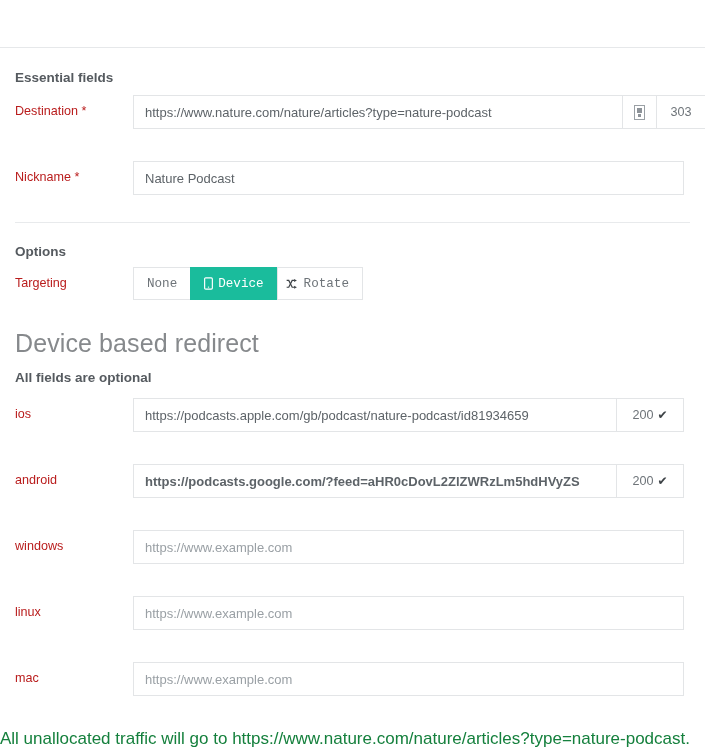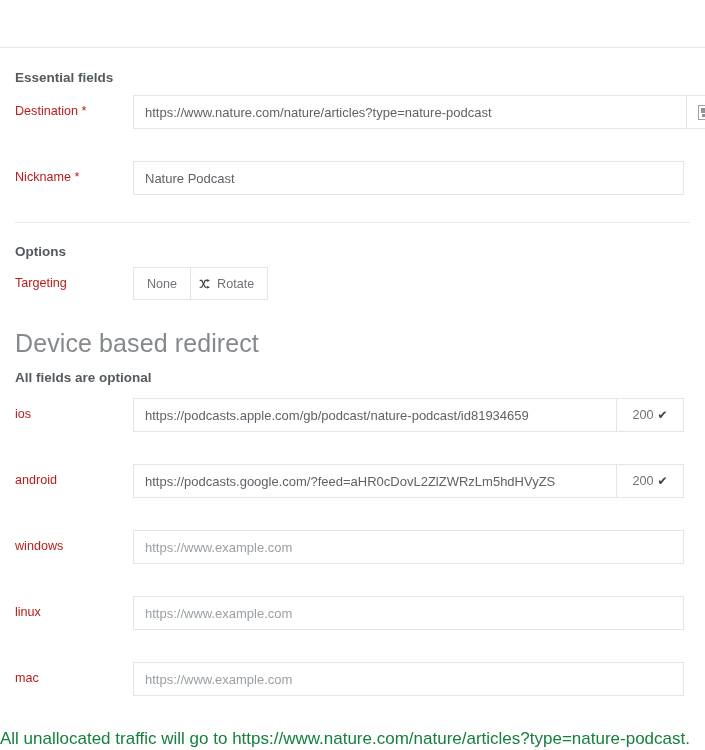--- a/index.html
+++ b/index.html
@@ -132,21 +132,21 @@
     display: flex;
     height: 33px;
   }
   .btn {
     box-sizing: border-box;
     height: 33px;
     border: 1px solid #e3e5e7;
     border-right: none;
     background: #ffffff;
     color: #6e7479;
-    font-family: Liberation Sans, sans-serif;
+    font-family: Liberation Mono, monospace;
     font-size: 12.6px;
     display: flex;
     align-items: center;
     justify-content: center;
     gap: 5px;
     padding: 0 13px;
     cursor: pointer;
     white-space: nowrap;
   }
   .btn:last-child { border-right: 1px solid #e3e5e7; padding-left: 8px; }
@@ -192,21 +192,21 @@
 
 <div class="page">
 
   <div class="header-rule"></div>
 
   <div class="section-title" style="top:70px">Essential fields</div>
 
   <div class="row" style="top:95px">
     <div class="row-label">Destination *</div>
     <div class="field-wrap">
-      <input class="text-input" style="width: 554px;" value="https://www.nature.com/nature/articles?type=nature-podcast">
+      <input class="text-input" style="width: 490px;" value="https://www.nature.com/nature/articles?type=nature-podcast">
       <div class="addon addon-icon">
         <span class="tofu"></span>
       </div>
       <div class="addon addon-code">303</div>
     </div>
   </div>
 
   <div class="row" style="top:161px">
     <div class="row-label">Nickname *</div>
     <div class="field-wrap">
@@ -220,20 +220,29 @@
 
   <div class="row" style="top:267px">
     <div class="row-label">Targeting</div>
     <div class="btn-group">
 
       <div class="btn">
         <span>None</span>
       </div>
 
 
+      <div class="btn active">
+        <span class="gi">
+          <svg width="9" height="13" viewBox="0 0 10 14">
+            <rect x="0.7" y="0.7" width="8.6" height="12.6" rx="1.2" fill="none" stroke="#ffffff" stroke-width="1.3"></rect>
+            <circle cx="5" cy="11" r="0.8" fill="#ffffff"></circle>
+          </svg>
+        </span>
+        <span>Device</span>
+      </div>
 
       <div class="btn">
         <span class="gi">
           <svg width="13" height="12" viewBox="0 0 16 14">
             <path d="M0.8 2.6 H3.4 L7.6 11 H10.6" stroke="#3d4246" stroke-width="1.5" fill="none"></path>
             <path d="M0.8 11 H3.4 L7.6 2.6 H10.6" stroke="#3d4246" stroke-width="1.5" fill="none"></path>
             <path d="M10 0.8 L13.4 2.6 L10 4.4 Z" fill="#3d4246"></path>
             <path d="M10 9.2 L13.4 11 L10 12.8 Z" fill="#3d4246"></path>
           </svg>
         </span>
@@ -253,21 +262,21 @@
       <div class="addon addon-code" style="width:67px">
         <span>200</span>
         <span class="check">✔</span>
       </div>
     </div>
   </div>
 
   <div class="row" style="top:464px">
     <div class="row-label">android</div>
     <div class="field-wrap">
-      <input class="text-input" style="width: 484px;" value="https://podcasts.google.com/?feed=aHR0cDovL2ZlZWRzLm5hdHVyZS">
+      <input class="text-input" style="width: 484px; font-weight: bold;" value="https://podcasts.google.com/?feed=aHR0cDovL2ZlZWRzLm5hdHVyZS">
       <div class="addon addon-code" style="width:67px">
         <span>200</span>
         <span class="check">✔</span>
       </div>
     </div>
   </div>
 
   <div class="row" style="top:530px">
     <div class="row-label">windows</div>
     <div class="field-wrap">

